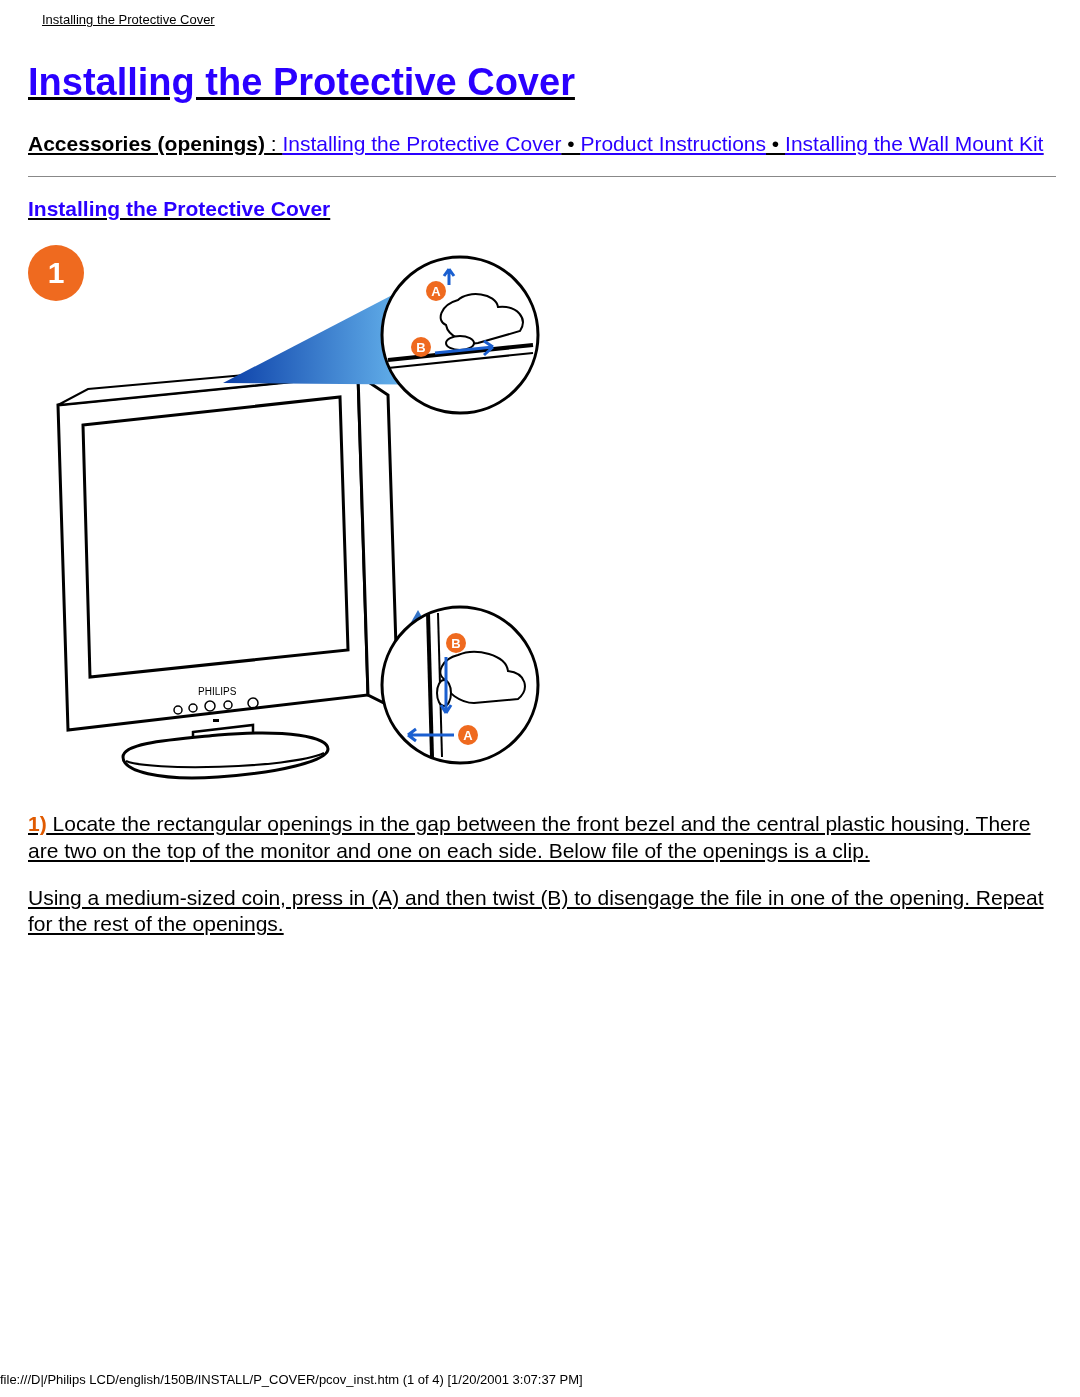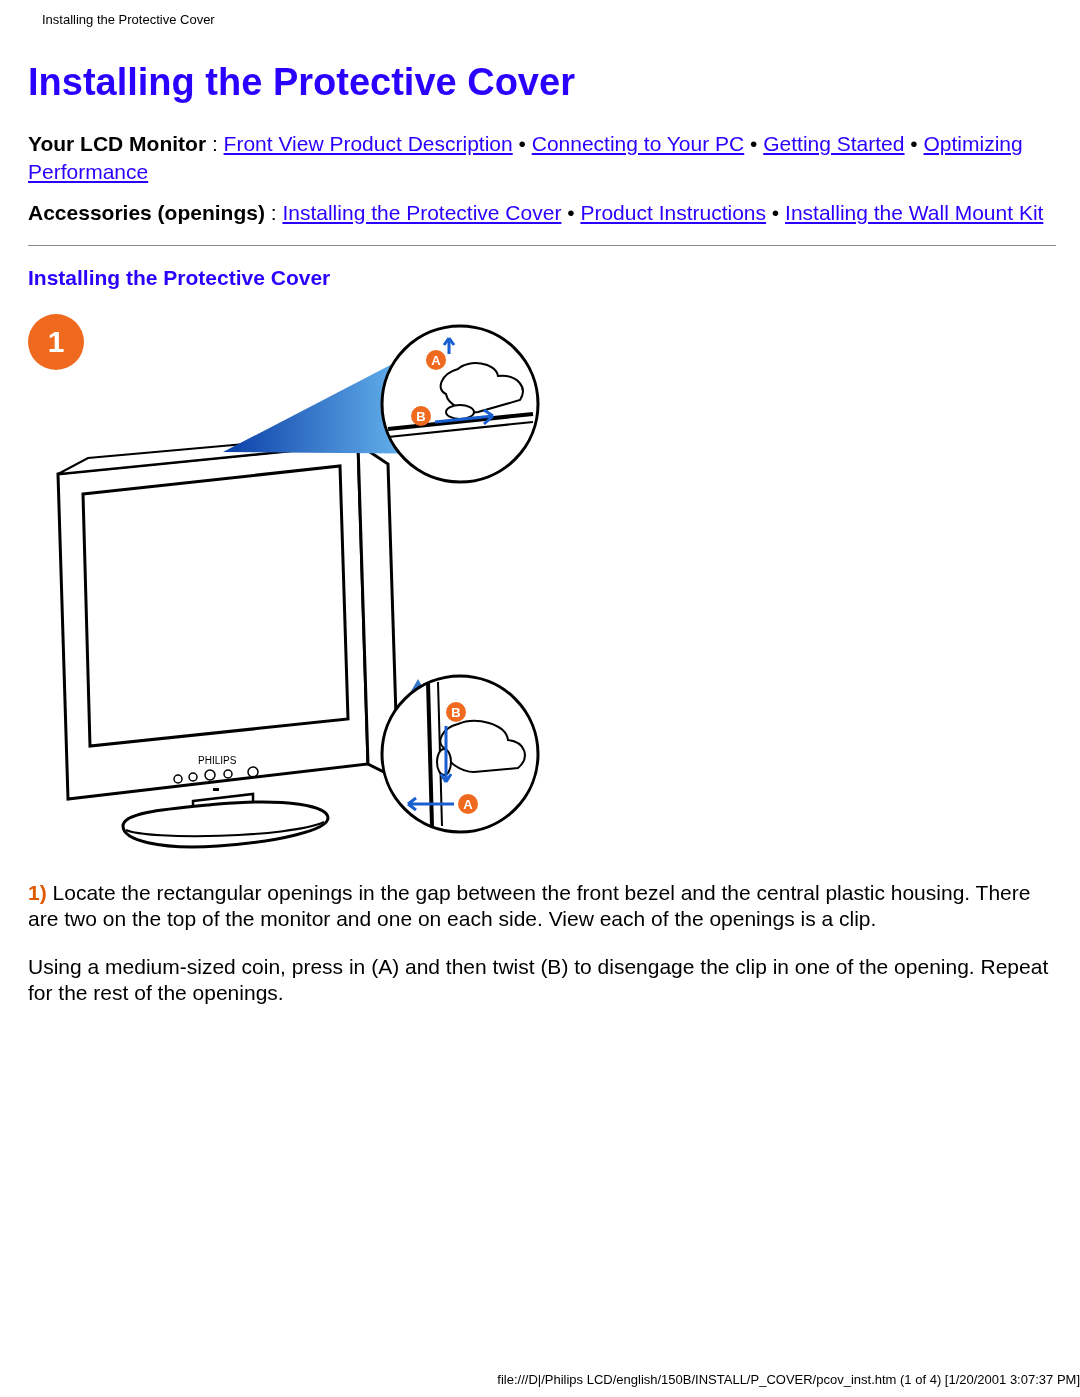--- a/index.html
+++ b/index.html
@@ -6,20 +6,21 @@
   html, body {
     margin: 0;
     padding: 0;
     width: 1080px;
     font-family: Arial, Helvetica, sans-serif;
     background: #fff;
     color: #000;
   }
   .page {
     padding: 12px 24px 0 28px;
+    text-decoration: underline;
   }
   .doc-header {
     font-size: 13px;
     color: #000;
     margin: 0 0 34px 14px;
   }
   h1.page-title {
     color: #2a00ff;
     font-size: 38px;
     font-weight: bold;
@@ -84,37 +85,34 @@
   }
   .body-text .list-num {
     color: #e05a00;
     font-weight: bold;
   }
   .footer {
     position: fixed;
     bottom: 10px;
     left: 0;
     width: 1080px;
-    text-align: right;
+    text-align: left;
     font-size: 13px;
     color: #000;
   }
 </style>
 </head>
 <body>
 
 <div class="page">
 
   <div class="doc-header">Installing the Protective Cover</div>
 
   <h1 class="page-title">Installing the Protective Cover</h1>
 
-  <div class="nav-block">
-    <span class="label">Your LCD Monitor</span><span> : </span><a href="#">Front View Product Description</a><span class="bullet"> • </span><a href="#">Connecting to Your PC</a><span class="bullet"> • </span><a href="#">Getting Started</a><span class="bullet"> • </span><a href="#">Optimizing Performance</a>
-  </div>
 
   <div class="nav-block">
     <span class="label">Accessories (openings)</span><span> : </span><a href="#">Installing the Protective Cover</a><span class="bullet"> • </span><a href="#">Product Instructions</a><span class="bullet"> • </span><a href="#">Installing the Wall Mount Kit</a>
   </div>
 
   <hr class="sep">
 
   <h3 class="section-title">Installing the Protective Cover</h3>
 
   <div class="figure-area">
@@ -208,20 +206,20 @@
           <text x="440" y="495" font-size="13" font-weight="bold" fill="#fff" text-anchor="middle">A</text>
           <path d="M426 490 L380 490 M380 490 L388 484 M380 490 L388 496" stroke="#1a5fd0" stroke-width="3" fill="none"></path>
         </g>
       </g>
     </svg>
 
     <div class="step-badge">1</div>
   </div>
 
   <p class="body-text">
-    <span class="list-num">1)</span><span> Locate the rectangular openings in the gap between the front bezel and the central plastic housing. There are two on the top of the monitor and one on each side. View each of the openings is a clip.</span>
+    <span class="list-num">1)</span><span> Locate the rectangular openings in the gap between the front bezel and the central plastic housing. There are two on the top of the monitor and one on each side. Below file of the openings is a clip.</span>
   </p>
 
-  <p class="body-text">Using a medium-sized coin, press in (A) and then twist (B) to disengage the clip in one of the opening. Repeat for the rest of the openings.</p>
+  <p class="body-text">Using a medium-sized coin, press in (A) and then twist (B) to disengage the file in one of the opening. Repeat for the rest of the openings.</p>
 
 </div>
 
 <div class="footer">file:///D|/Philips LCD/english/150B/INSTALL/P_COVER/pcov_inst.htm (1 of 4) [1/20/2001 3:07:37 PM]</div>
 
 </body></html>

